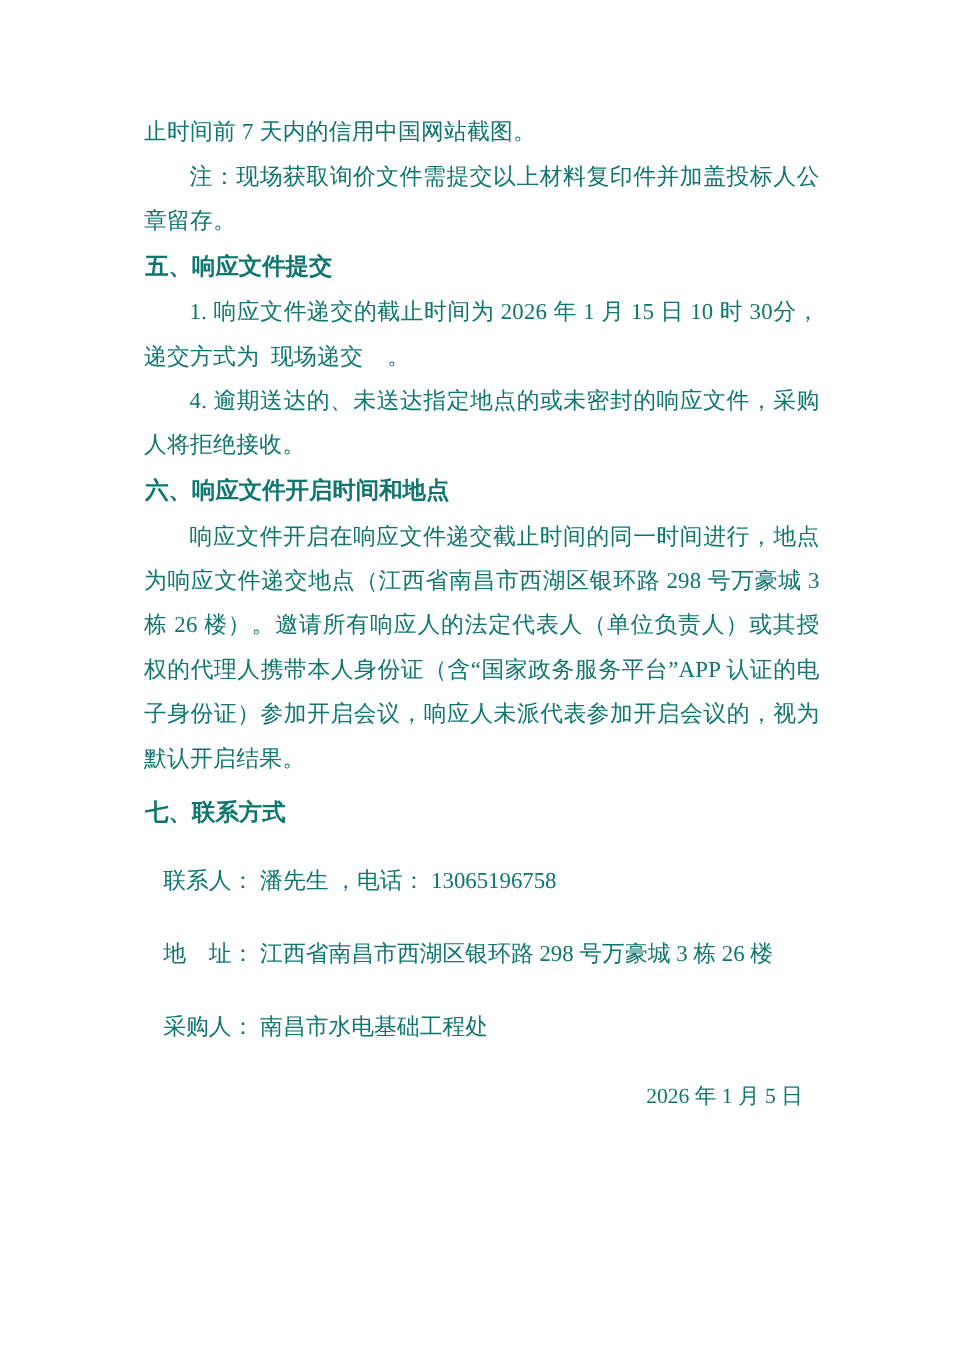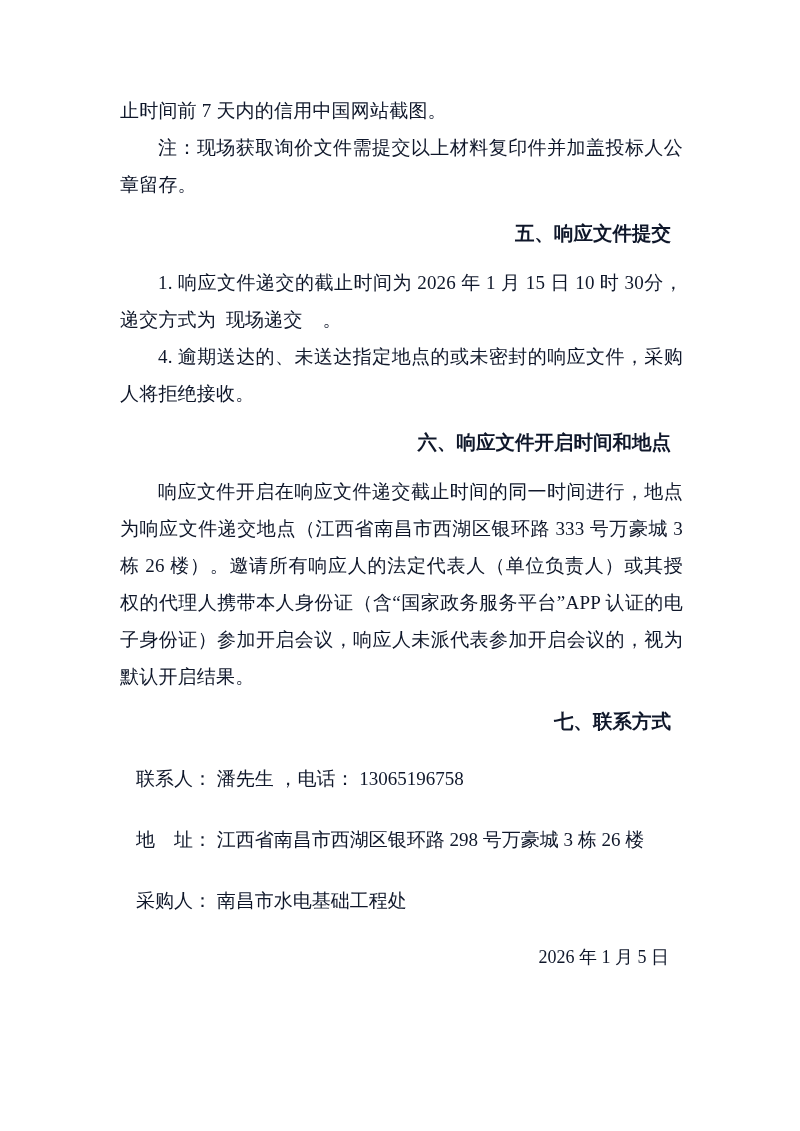--- a/index.html
+++ b/index.html
@@ -1,44 +1,44 @@
 <!DOCTYPE html>
 <html><head>
 <meta charset="utf-8">
 <style>
   html, body { margin: 0; padding: 0; background: #ffffff; }
   .page {
     position: relative;
     width: 800px;
     height: 1131px;
     background: #ffffff;
-    color: #0f172a;
+    color: #0f766e;
     font-family: "Liberation Serif", "DejaVu Serif", serif;
     overflow: hidden;
   }
   .content {
     position: absolute;
     left: 120px;
     top: 92px;
     width: 563px;
   }
   .para {
     margin: 0;
     font-size: 19px;
     line-height: 37px;
     text-align: justify;
     letter-spacing: 0.2px;
   }
   .indent { text-indent: 38px; }
   .heading {
-    margin: 12px;
+    margin: 1px;
     font-size: 19.5px;
     font-weight: bold;
     line-height: 37px;
-    text-align: right;
+    text-align: left;
   }
   .blank {
     text-underline-offset: 5px;
     text-decoration-thickness: 1px;
     white-space: pre-wrap;
   }
   .s7-heading { margin-top: 8px; }
   .contact-row {
     margin: 16px;
     font-size: 19px;
@@ -64,21 +64,21 @@
     <p class="para indent">注：现场获取询价文件需提交以上材料复印件并加盖投标人公章留存。</p>
 
     <h2 class="heading">五、响应文件提交</h2>
 
     <p class="para indent"><span>1. 响应文件递交的截止时间为</span><span class="blank">&nbsp;2026&nbsp;</span><span>年</span><span class="blank">&nbsp;1&nbsp;</span><span>月</span><span class="blank">&nbsp;15&nbsp;</span><span>日</span><span class="blank">&nbsp;10&nbsp;</span><span>时</span><span class="blank">&nbsp;30</span><span>分，递交方式为</span><span class="blank">&nbsp;&nbsp;现场递交&nbsp;&nbsp;&nbsp;&nbsp;</span><span>。</span></p>
 
     <p class="para indent">4. 逾期送达的、未送达指定地点的或未密封的响应文件，采购人将拒绝接收。</p>
 
     <h2 class="heading">六、响应文件开启时间和地点</h2>
 
-    <p class="para indent">响应文件开启在响应文件递交截止时间的同一时间进行，地点为响应文件递交地点（江西省南昌市西湖区银环路 333 号万豪城 3 栋 26 楼）。邀请所有响应人的法定代表人（单位负责人）或其授权的代理人携带本人身份证（含“国家政务服务平台”APP 认证的电子身份证）参加开启会议，响应人未派代表参加开启会议的，视为默认开启结果。</p>
+    <p class="para indent">响应文件开启在响应文件递交截止时间的同一时间进行，地点为响应文件递交地点（江西省南昌市西湖区银环路 298 号万豪城 3 栋 26 楼）。邀请所有响应人的法定代表人（单位负责人）或其授权的代理人携带本人身份证（含“国家政务服务平台”APP 认证的电子身份证）参加开启会议，响应人未派代表参加开启会议的，视为默认开启结果。</p>
 
     <h2 class="heading s7-heading">七、联系方式</h2>
 
     <p class="contact-row"><span>联系人：</span><span class="blank">&nbsp;潘先生&nbsp;</span><span>，电话：</span><span class="blank">&nbsp;13065196758&nbsp;&nbsp;</span></p>
 
     <p class="contact-row"><span>地　址：</span><span class="blank">&nbsp;江西省南昌市西湖区银环路 298 号万豪城 3 栋 26 楼</span></p>
 
     <p class="contact-row"><span>采购人：</span><span class="blank">&nbsp;南昌市水电基础工程处&nbsp;</span></p>
 
     <p class="date-line">2026 年 1 月 5 日</p>

